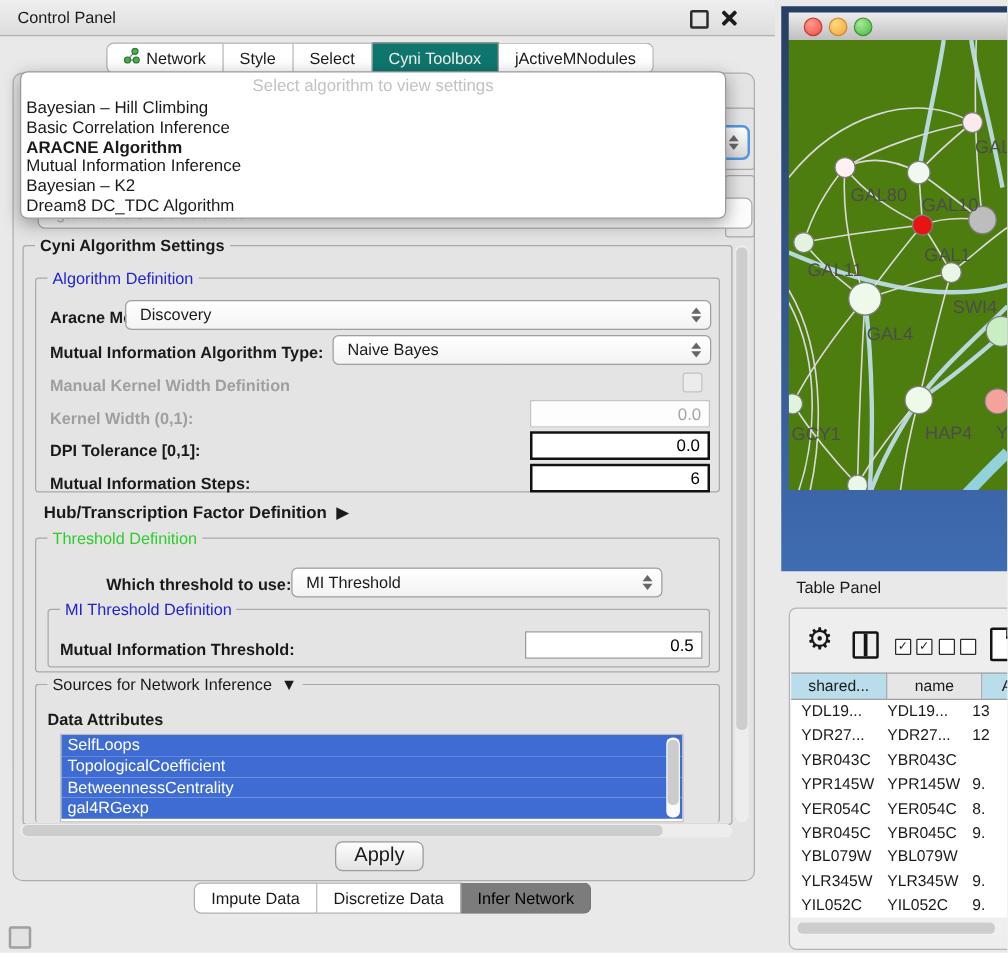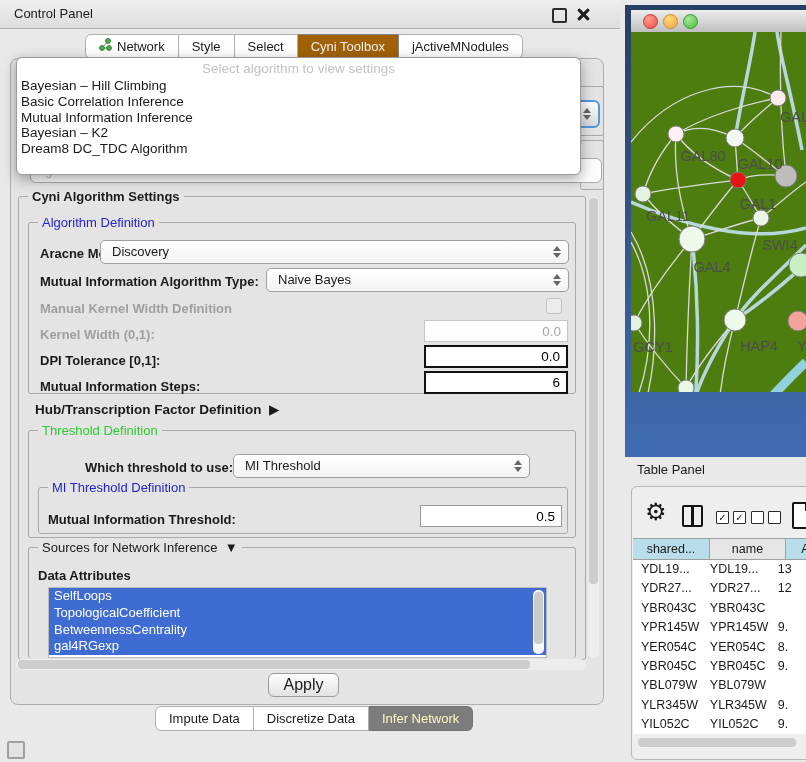--- a/index.html
+++ b/index.html
@@ -14,22 +14,22 @@
   .ico-float{left:552px;top:8px;width:11px;height:11px;border:2px solid #2c2c2c;border-radius:2px;}
   .ico-close{left:577px;top:8px;width:13px;height:13px;}
   .ico-close i{position:absolute;left:5px;top:-1px;width:3px;height:15px;background:#1c1c1c;border-radius:1px;}
   .ico-close i:first-child{transform:rotate(45deg);} .ico-close i:last-child{transform:rotate(-45deg);}
 
   .tabrow{display:flex;}
   .tab{background:#fff;border:1px solid #b0b0b0;border-left:none;height:23px;line-height:23px;
        padding:0 13px;font-size:13px;white-space:nowrap;display:flex;align-items:center;gap:5px;}
   .tab:first-child{border-left:1px solid #b0b0b0;border-radius:6px 0 0 6px;}
   .tab:last-child{border-radius:0 6px 6px 0;}
-  .tab.sel{background:#a16207;border-color:#858585;color:#efefef;}
-  .tab.darksel{background:#7c7c7c;border-color:#747474;color:#fef9c3;}
+  .tab.sel{background:#0f766e;border-color:#858585;color:#efefef;}
+  .tab.darksel{background:#7c7c7c;border-color:#747474;color:#000000;}
 
   .cp-body{left:10px;top:58px;width:592px;height:645px;background:#e4e4e4;
            border:1px solid #aeaeae;border-radius:8px;}
 
   
   .popup{left:16px;top:57px;width:563px;height:116px;background:#fff;border:1px solid #9a9a9a;
          border-radius:6px;box-shadow:0 4px 14px rgba(0,0,0,.35);z-index:30;}
   .popup-ph{text-align:center;color:#c2c2c2;font-size:13.5px;padding-top:3px;height:17px;}
   .popup-item{font-size:13.5px;line-height:15.8px;padding-left:4px;white-space:nowrap;}
   .popup-item.bold{font-weight:bold;}
@@ -156,20 +156,21 @@
   <div class="abs frag-box2"></div>
   <div class="abs frag-combo">
     <span>gal-filtered sif default node</span>
   </div>
 
   <div class="abs popup">
     <div class="popup-ph">Select algorithm to view settings</div>
     <div>
         <div class="popup-item">Bayesian – Hill Climbing</div>
         <div class="popup-item">Basic Correlation Inference</div>
+        <div class="popup-item bold">ARACNE Algorithm</div>
         <div class="popup-item">Mutual Information Inference</div>
         <div class="popup-item">Bayesian – K2</div>
         <div class="popup-item">Dream8 DC_TDC Algorithm</div>
       </div>
   </div>
 
   <div class="abs gbox" style="left:18px;top:196px;width:566px;height:462px;"></div>
   <div class="abs gtitle" style="left:28px;top:190px;font-weight:bold;">Cyni Algorithm Settings</div>
 
   <div class="abs gbox" style="left:28px;top:222px;width:546px;height:170px;"></div>

